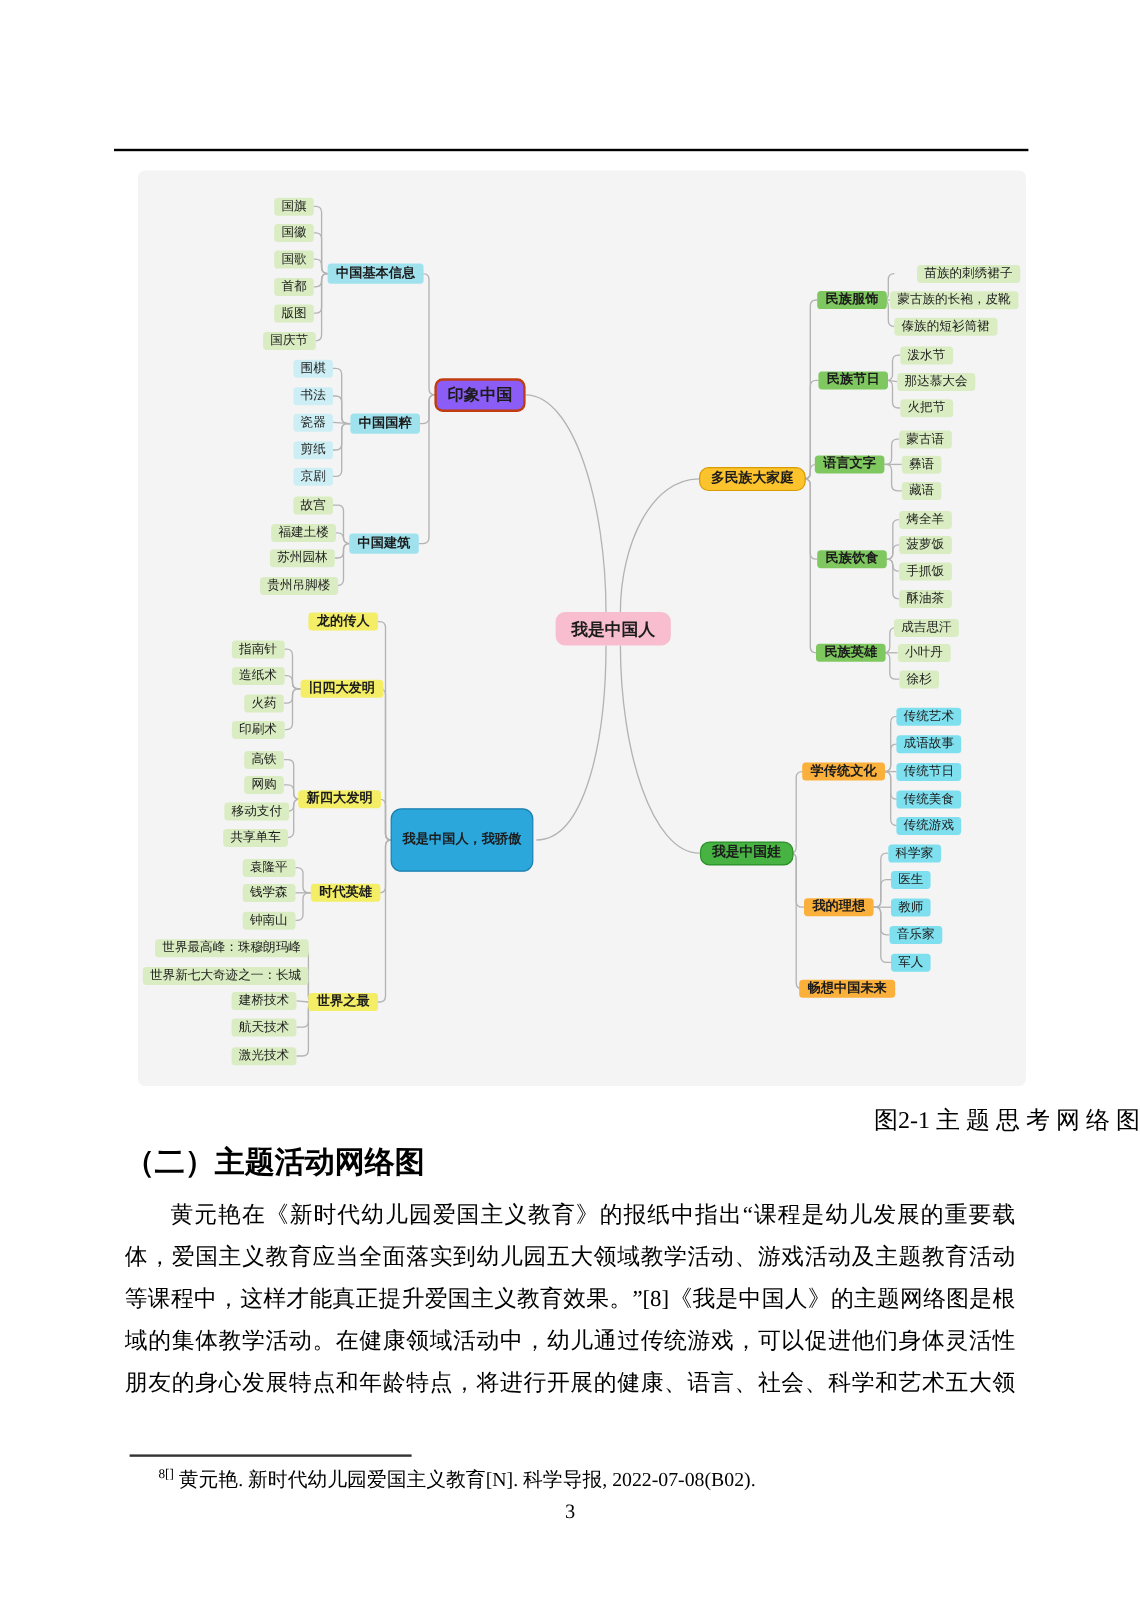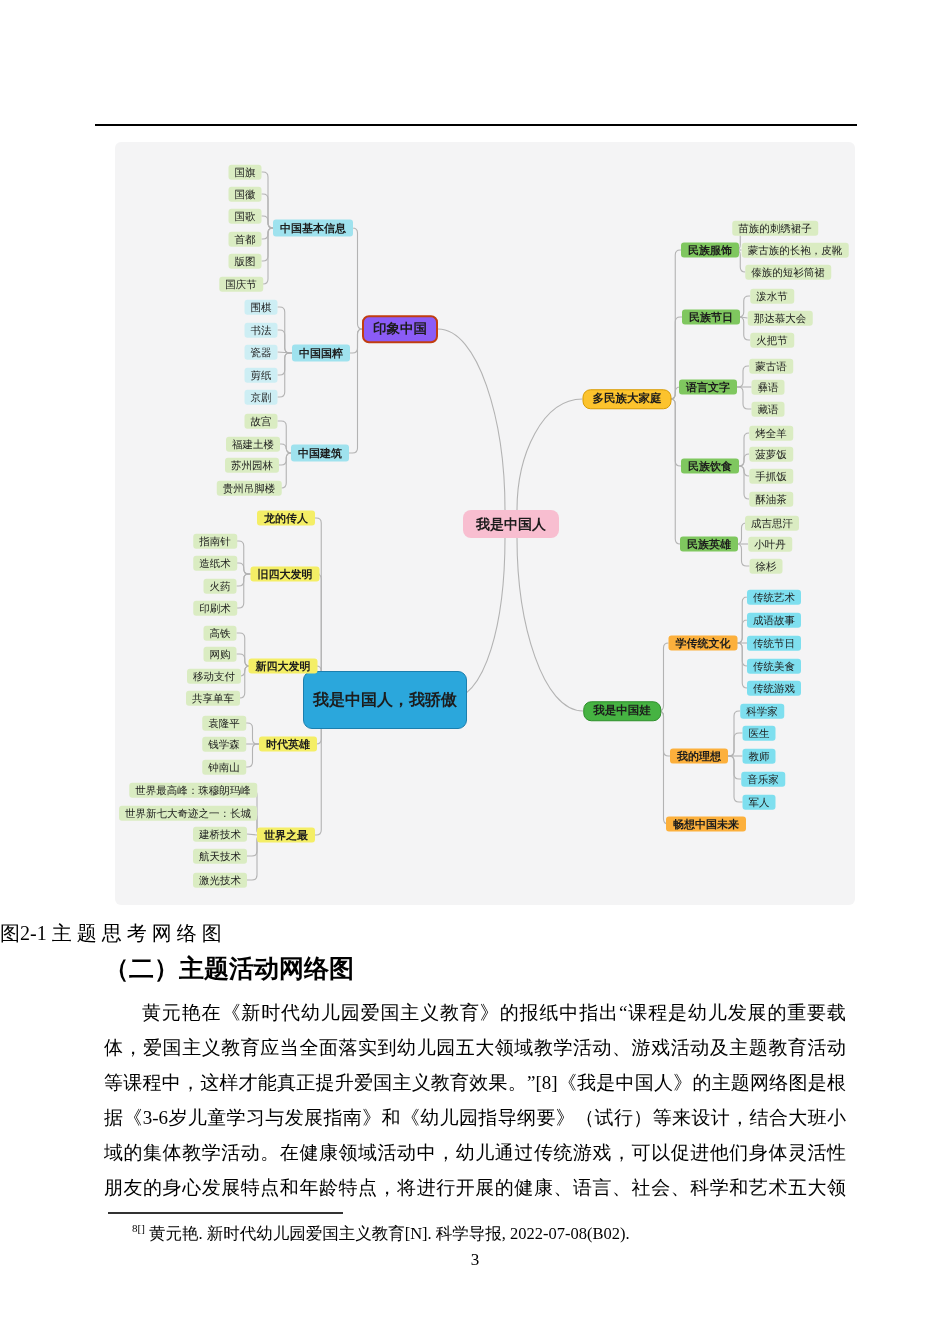--- a/index.html
+++ b/index.html
@@ -25,27 +25,27 @@
   .leaf-cyan{background:#7edfef;}
   .cyan2{background:#9fe2ee;font-weight:700;font-size:11px;padding:3px 7px;}
   .yellow2{background:#f4ee66;font-weight:700;font-size:11px;padding:2px 7px;}
   .green2{background:#7fc75f;font-weight:700;font-size:11px;padding:2px 7px;}
   .orange2{background:#fcb03c;font-weight:700;font-size:11px;padding:2px 7px;}
   .m-orange{background:#8b5cf6;border:2px solid #c13d10;border-radius:7px;
             font-size:13.5px;font-weight:700;padding:5px 9px;}
   .m-gold{background:#fcc32d;border:1px solid #d89b00;border-radius:8px;
           font-size:11.5px;font-weight:700;padding:3px 9px;}
   .m-blue{background:#2ba7dc;border:1px solid #1b7fae;border-radius:9px;
-          font-size:16px;font-weight:700;padding:20px 9px;}
+          font-size:11px;font-weight:700;padding:20px 9px;}
   .m-green{background:#46b342;border:1px solid #2c8f2a;border-radius:8px;
            font-size:11.5px;font-weight:700;padding:3px 9px;}
   .root{background:#f8bed0;border-radius:8px;font-size:14px;font-weight:700;padding:7px 13px;}
 
   
-  #caption{position:absolute;left:0;top:920px;width:950px;text-align:left;font-size:20px;}
+  #caption{position:absolute;left:0;top:920px;width:950px;text-align:right;font-size:20px;}
   #heading{position:absolute;left:104px;top:952px;width:760px;
            font-family:"Liberation Sans",sans-serif;font-weight:700;font-size:25px;}
   #body{position:absolute;left:104px;top:995px;width:742px;font-size:19px;}
   .bline{height:35px;line-height:35px;text-align:justify;text-align-last:justify;overflow:hidden;}
   .bline.first{text-indent:2em;}
 
   
   #fn-rule{position:absolute;left:108px;top:1212px;width:235px;height:2px;background:#333;}
   #footnote{position:absolute;left:108px;top:1222px;width:740px;font-size:16.5px;margin-left:24px;}
   #footnote sup{font-size:11px;}
@@ -177,21 +177,21 @@
         <div class="mnode leaf-green" style="left: 109px; top: 581px;">袁隆平</div>
         <div class="mnode leaf-green" style="left: 109px; top: 602px;">钱学森</div>
         <div class="mnode leaf-green" style="left: 109px; top: 625px;">钟南山</div>
         <div class="mnode yellow2" style="left: 171px; top: 693px;">世界之最</div>
         <div class="mnode leaf-green" style="left: 78px; top: 648px;">世界最高峰：珠穆朗玛峰</div>
         <div class="mnode leaf-green" style="left: 73px; top: 671px;">世界新七大奇迹之一：长城</div>
         <div class="mnode leaf-green" style="left: 105px; top: 692px;">建桥技术</div>
         <div class="mnode leaf-green" style="left: 105px; top: 714px;">航天技术</div>
         <div class="mnode leaf-green" style="left: 105px; top: 738px;">激光技术</div>
         <div class="mnode green2" style="left: 595px; top: 108px;">民族服饰</div>
-        <div class="mnode leaf-green" style="left: 660px; top: 86px;">苗族的刺绣裙子</div>
+        <div class="mnode leaf-green" style="left: 692px; top: 86px;">苗族的刺绣裙子</div>
         <div class="mnode leaf-green" style="left: 680px; top: 108px;">蒙古族的长袍，皮靴</div>
         <div class="mnode leaf-green" style="left: 673px; top: 130px;">傣族的短衫筒裙</div>
         <div class="mnode green2" style="left: 596px; top: 175px;">民族节日</div>
         <div class="mnode leaf-green" style="left: 657px; top: 154px;">泼水节</div>
         <div class="mnode leaf-green" style="left: 665px; top: 176px;">那达慕大会</div>
         <div class="mnode leaf-green" style="left: 657px; top: 198px;">火把节</div>
         <div class="mnode green2" style="left: 593px; top: 245px;">语言文字</div>
         <div class="mnode leaf-green" style="left: 656px; top: 224px;">蒙古语</div>
         <div class="mnode leaf-green" style="left: 653px; top: 245px;">彝语</div>
         <div class="mnode leaf-green" style="left: 653px; top: 267px;">藏语</div>
@@ -220,21 +220,20 @@
       </div>
   </div>
 
   <div id="caption">图2-1  主 题 思 考 网 络 图</div>
   <div id="heading">（二）主题活动网络图</div>
 
   <div id="body">
     <div class="bline first">黄元艳在《新时代幼儿园爱国主义教育》的报纸中指出“课程是幼儿发展的重要载</div>
     <div class="bline">体，爱国主义教育应当全面落实到幼儿园五大领域教学活动、游戏活动及主题教育活动</div>
     <div class="bline">等课程中，这样才能真正提升爱国主义教育效果。”[8]《我是中国人》的主题网络图是根</div>
-    <div class="bline">据《3-6岁儿童学习与发展指南》和《幼儿园指导纲要》（试行）等来设计，结合大班小</div>
     <div class="bline">域的集体教学活动。在健康领域活动中，幼儿通过传统游戏，可以促进他们身体灵活性</div>
     <div class="bline">朋友的身心发展特点和年龄特点，将进行开展的健康、语言、社会、科学和艺术五大领</div>
   </div>
 
   <div id="fn-rule"></div>
   <div id="footnote">
     <sup>8[]</sup>
     <span>黄元艳. 新时代幼儿园爱国主义教育[N]. 科学导报, 2022-07-08(B02).</span>
   </div>
   <div id="pagenum">3</div>

